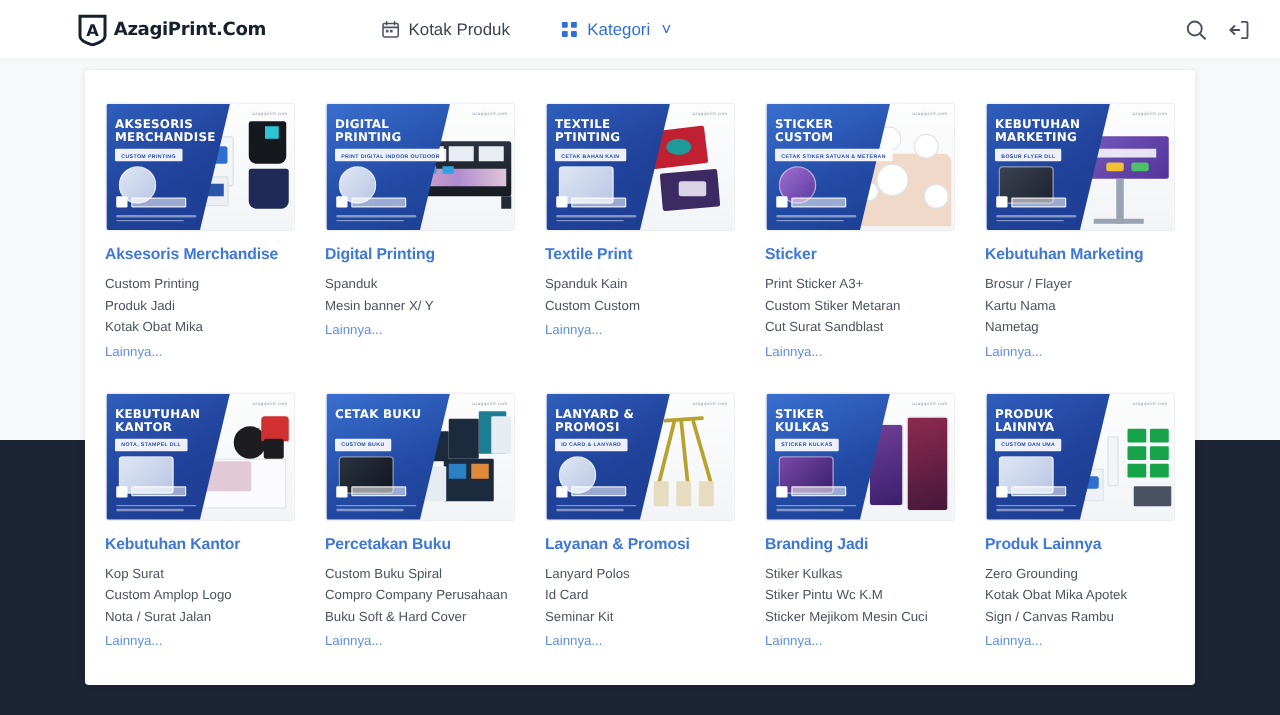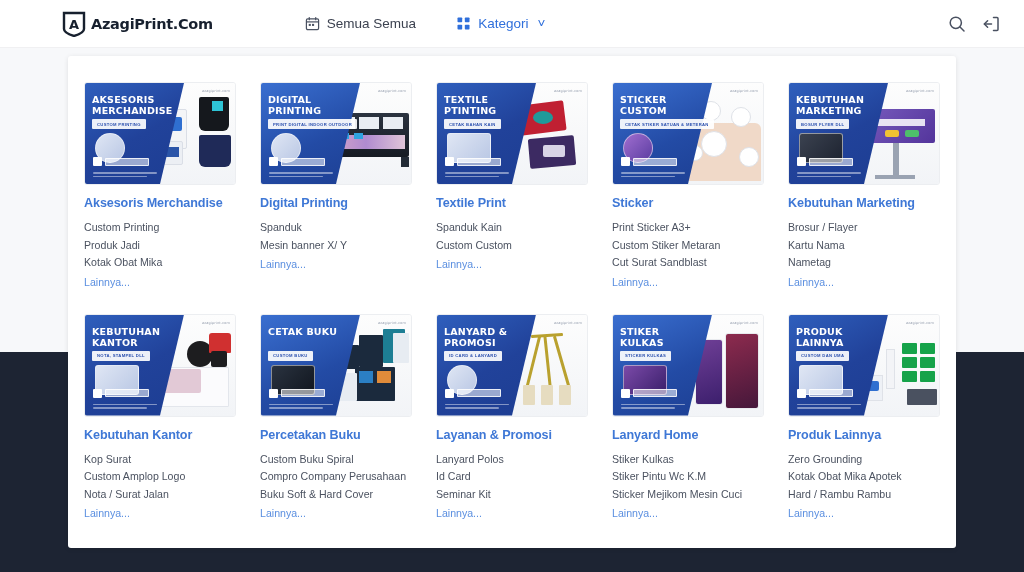--- a/index.html
+++ b/index.html
@@ -226,21 +226,21 @@
         <span class="nav-ico">
           <svg width="15" height="15" viewBox="0 0 16 16">
             <rect x="1.5" y="3" width="13" height="11.5" rx="1.4" fill="none" stroke="#4a5161" stroke-width="1.3"></rect>
             <path d="M1.5 6.3 H14.5" stroke="#4a5161" stroke-width="1.3"></path>
             <path d="M4.6 1.6 V4" stroke="#4a5161" stroke-width="1.3" stroke-linecap="round"></path>
             <path d="M11.4 1.6 V4" stroke="#4a5161" stroke-width="1.3" stroke-linecap="round"></path>
             <rect x="4" y="8.4" width="2.2" height="2.2" fill="#4a5161"></rect>
             <rect x="7.5" y="8.4" width="2.2" height="2.2" fill="#4a5161"></rect>
           </svg>
         </span>
-        <span>Semua Semua</span>
+        <span>Kotak Produk</span>
       </div>
 
       <div class="nav-item active">
         <span class="nav-ico">
           <svg width="15" height="15" viewBox="0 0 16 16">
             <rect x="1.6" y="1.6" width="5" height="5" rx="0.8" fill="#2f6fdb"></rect>
             <rect x="9.4" y="1.6" width="5" height="5" rx="0.8" fill="#2f6fdb"></rect>
             <rect x="1.6" y="9.4" width="5" height="5" rx="0.8" fill="#2f6fdb"></rect>
             <rect x="9.4" y="9.4" width="5" height="5" rx="0.8" fill="#2f6fdb"></rect>
           </svg>
@@ -580,21 +580,21 @@
               <span class="bn-cta-ico"></span>
               <span class="bn-cta-pill"></span>
             </div>
             <div class="bn-legal">
                 <i></i>
                 <i></i>
               </div>
             <div class="bn-wm">azagiprint.com</div>
           </div>
         </div>
-        <div class="card-title">Lanyard Home</div>
+        <div class="card-title">Branding Jadi</div>
         <ul class="card-list">
           <li>Stiker Kulkas</li>
           <li>Stiker Pintu Wc K.M</li>
           <li>Sticker Mejikom Mesin Cuci</li>
         </ul>
         <a class="card-more">Lainnya...</a>
       </div>
 
       <div class="card">
         <div class="banner">
@@ -624,21 +624,21 @@
                 <i></i>
                 <i></i>
               </div>
             <div class="bn-wm">azagiprint.com</div>
           </div>
         </div>
         <div class="card-title">Produk Lainnya</div>
         <ul class="card-list">
           <li>Zero Grounding</li>
           <li>Kotak Obat Mika Apotek</li>
-          <li>Hard / Rambu Rambu</li>
+          <li>Sign / Canvas Rambu</li>
         </ul>
         <a class="card-more">Lainnya...</a>
       </div>
 
     </div>
   </div>
 
 </div>
 
 </body></html>

